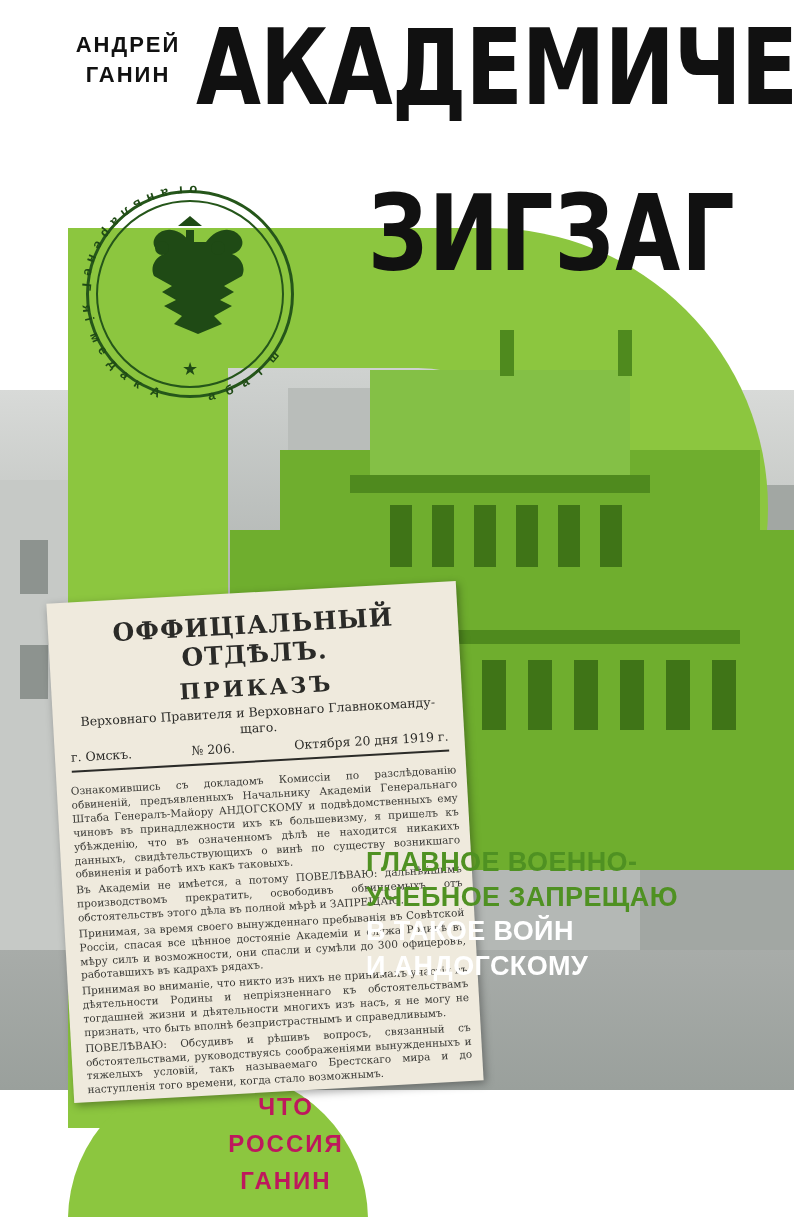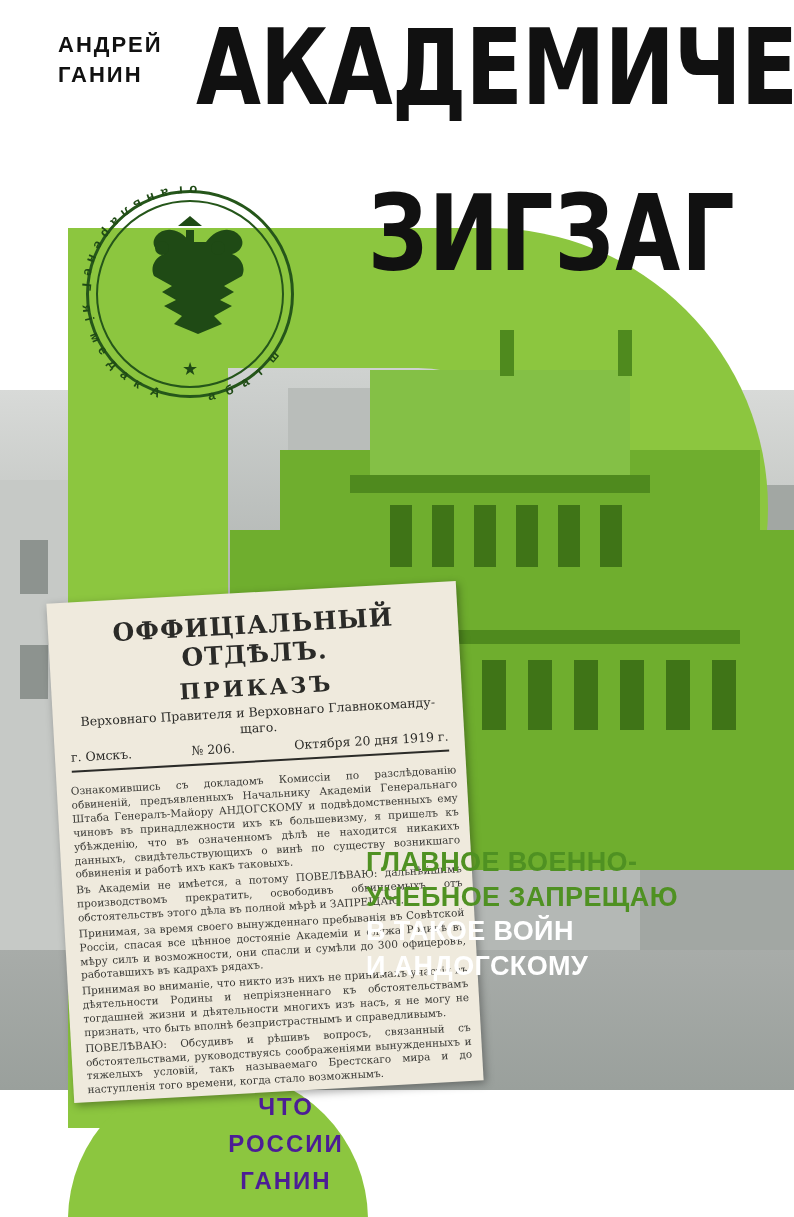--- a/index.html
+++ b/index.html
@@ -113,20 +113,21 @@
   .author {
     position: absolute;
     left: 58px;
     top: 30px;
     width: 140px;
     color: #111111;
     font-weight: bold;
     font-size: 22px;
     letter-spacing: 2px;
     line-height: 1.35;
+    text-align: center;
   }
 
   
   .title-main {
     position: absolute;
     left: 196px;
     top: 20px;
     width: 600px;
     color: #111111;
     font-family: "DejaVu Sans", sans-serif;
@@ -260,21 +261,21 @@
     letter-spacing: 0.4px;
   }
   .subtitle .white { color: #ffffff; }
 
   
   .series {
     position: absolute;
     left: 196px;
     top: 1088px;
     width: 180px;
-    color: #4c1d95;
+    color: #be185d;
     font-weight: bold;
     font-size: 24px;
     line-height: 1.55;
     letter-spacing: 2px;
     text-align: center;
   }
 </style>
 </head>
 <body>
 
@@ -414,17 +415,17 @@
 
   <div class="subtitle">
     <div>ГЛАВНОЕ ВОЕННО-</div>
     <div>УЧЕБНОЕ ЗАПРЕЩАЮ</div>
     <div class="white">В ТАКОЕ ВОЙН</div>
     <div class="white">И АНДОГСКОМУ</div>
   </div>
 
   <div class="series">
     <div>ЧТО</div>
-    <div>РОССИИ</div>
+    <div>РОССИЯ</div>
     <div>ГАНИН</div>
   </div>
 
 </div>
 
 </body></html>

